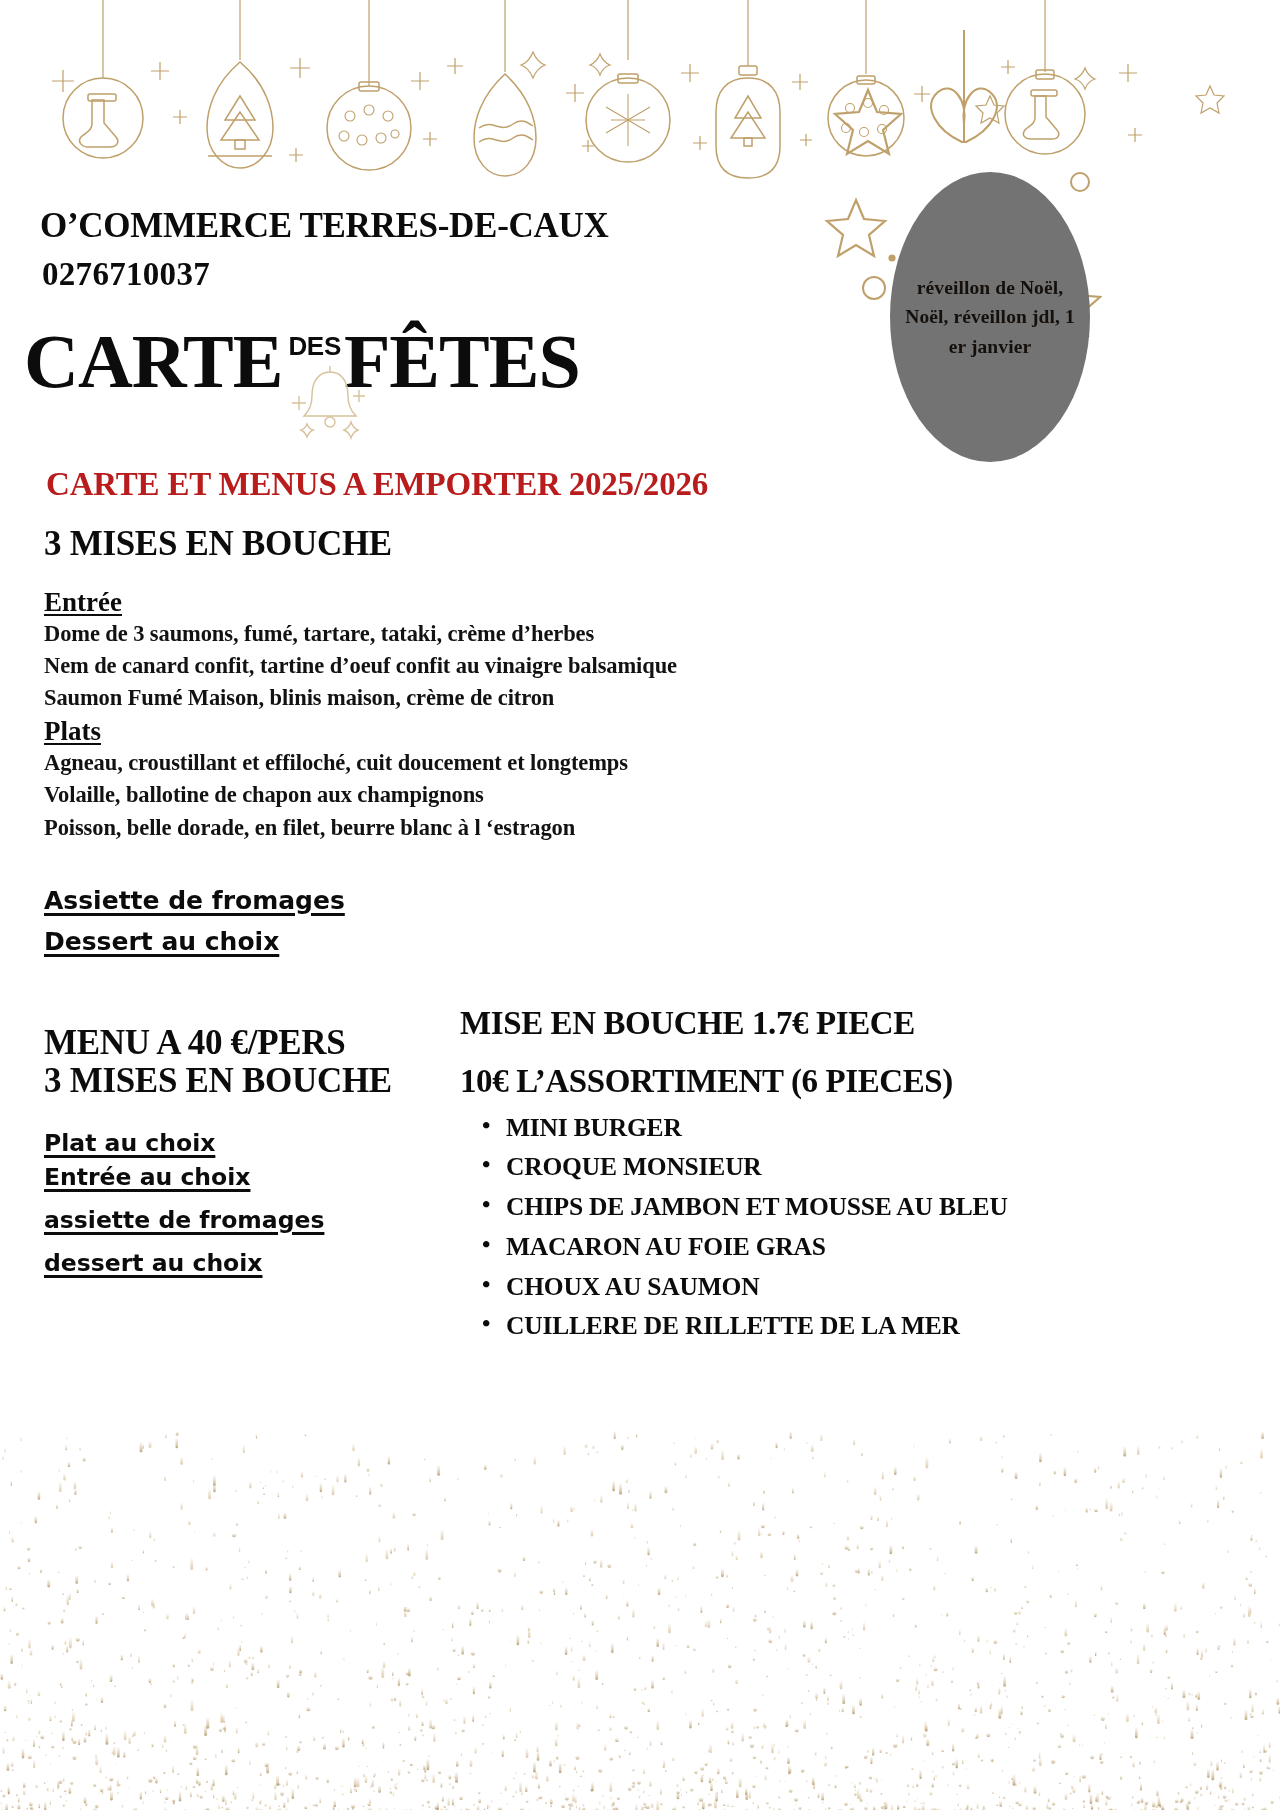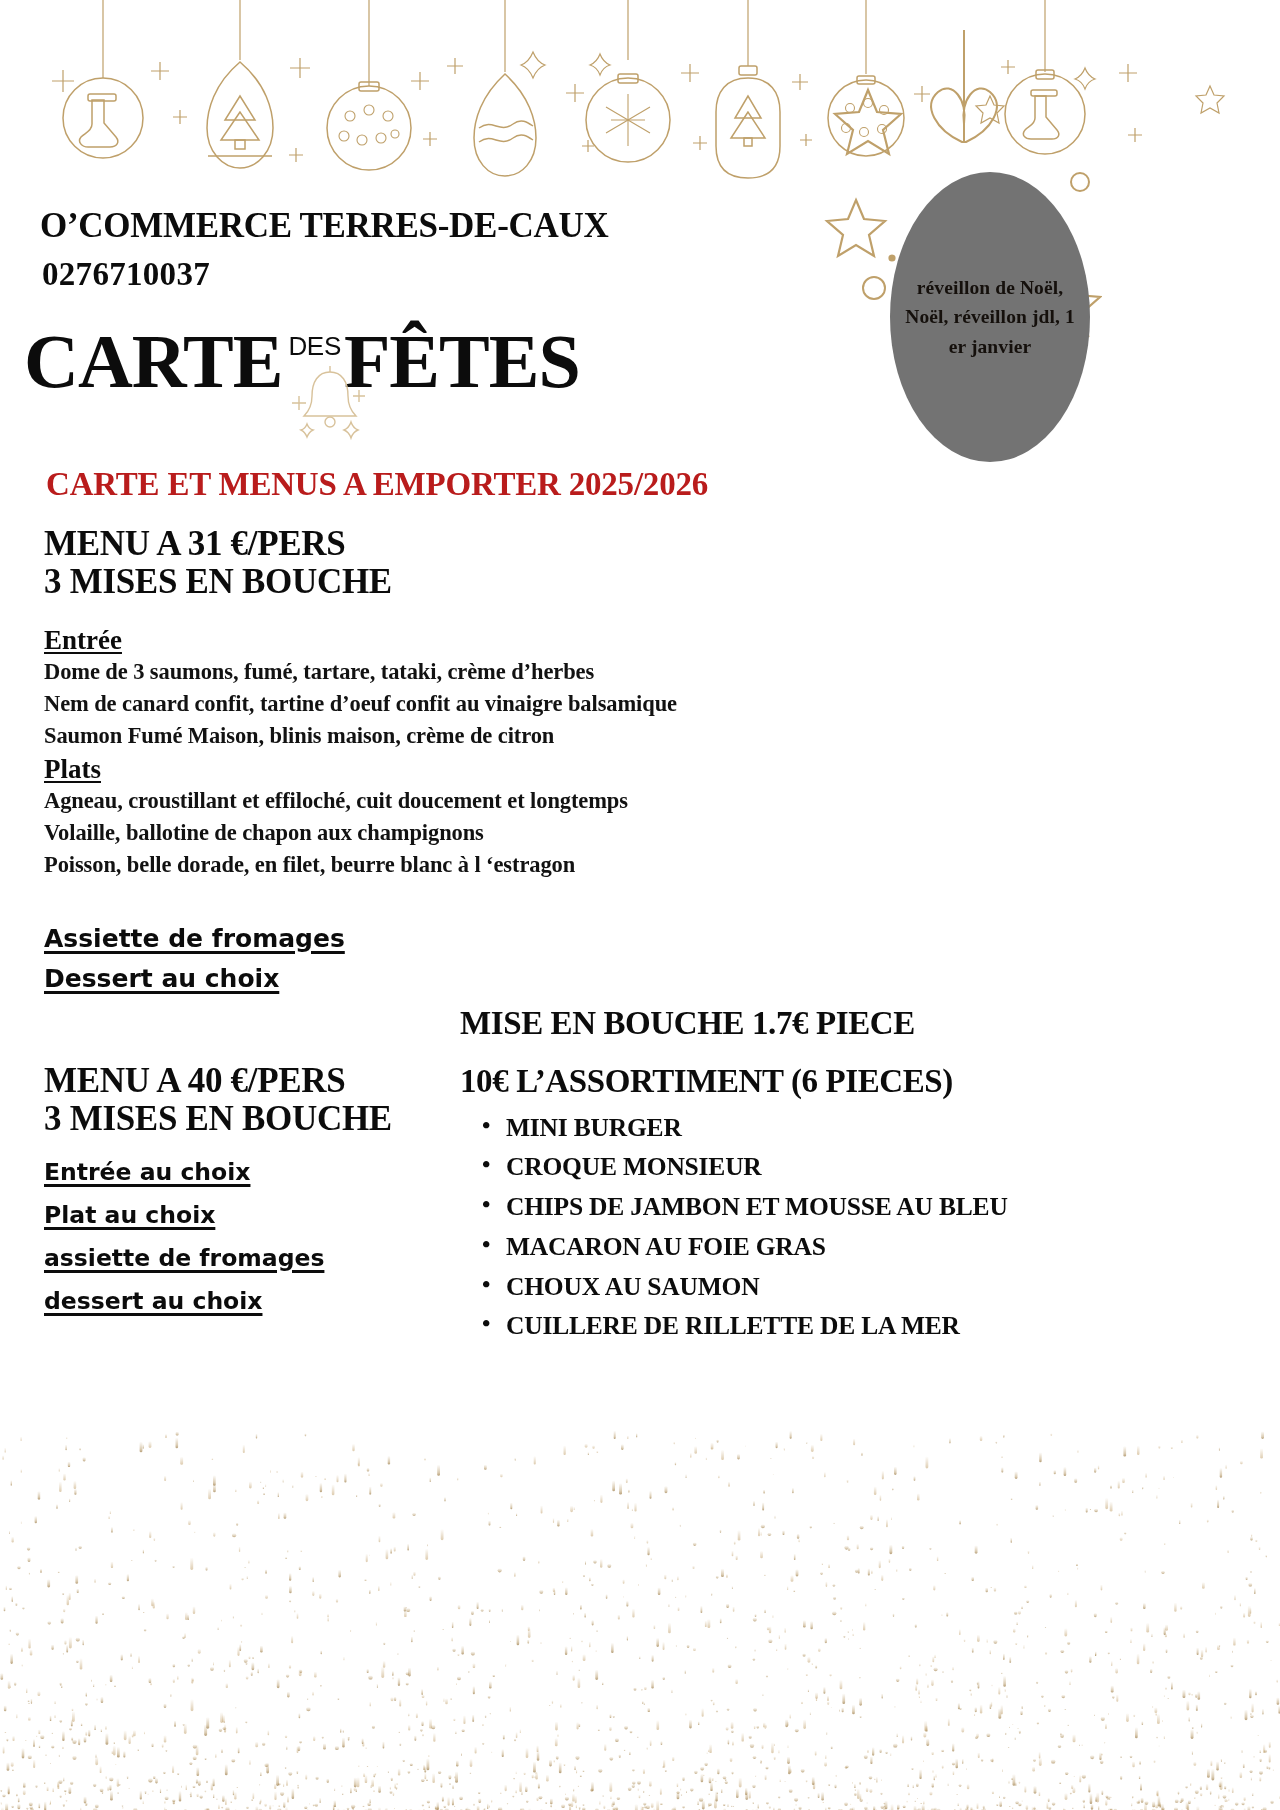--- a/index.html
+++ b/index.html
@@ -60,21 +60,21 @@
   .carte-title {
     position:absolute; left:24px; top:325px;
     display:flex; align-items:flex-start;
     font-family:"Liberation Serif", serif;
     font-weight:bold; color:#0c0c0c;
     white-space:nowrap;
   }
   .carte-title .big { font-size:76px; line-height:.96; letter-spacing:-1px; }
   .carte-title .des {
     font-family:"Liberation Sans", sans-serif;
-    font-weight:normal; font-size:26px;
+    font-weight:bold; font-size:26px;
     line-height:1; margin:8px 3px 0 6px;
     letter-spacing:-.3px;
   }
   .bell-deco {
     position:absolute; left:285px; top:352px; width:90px; height:90px;
     pointer-events:none;
   }
 
   .subtitle {
     position:absolute; left:46px; top:466px;
@@ -299,21 +299,20 @@
     <path d="M14 44 l0 14 M7 51 l14 0"></path>
     <path d="M74 38 l0 12 M68 44 l12 0"></path>
     <path d="M66 70 q2 6 7 8 q-5 2 -7 8 q-2 -6 -7 -8 q5 -2 7 -8 z"></path>
     <path d="M22 72 q2 5 6 6 q-4 2 -6 7 q-2 -5 -6 -7 q4 -1 6 -6 z"></path>
   </svg>
 
   <div class="subtitle">CARTE ET MENUS A EMPORTER 2025/2026</div>
 
   <div class="col-left">
 
-    <div class="menu-head">MENU A 31 €/PERS</div>
     <div class="menu-head">3 MISES EN BOUCHE</div>
 
     <div class="sec-label" style="margin-top:24px;">Entrée</div>
     <div class="dish-list">
       <div class="dish">Dome de 3 saumons, fumé, tartare, tataki, crème d’herbes</div>
       <div class="dish">Nem de canard confit, tartine d’oeuf confit au vinaigre balsamique</div>
       <div class="dish">Saumon Fumé Maison, blinis maison, crème de citron</div>
     </div>
 
     <div class="sec-label" style="margin-top:2px;">Plats</div>
@@ -325,22 +324,22 @@
 
     <div style="height:40px;"></div>
     <div class="slab-line">Assiette de fromages</div>
     <div class="slab-line" style="margin-top:7px;">Dessert au choix</div>
 
     <div style="height:66px;"></div>
     <div class="menu-head">MENU A 40 €/PERS</div>
     <div class="menu-head">3 MISES EN BOUCHE</div>
 
     <div style="height:17px;"></div>
+    <div class="choice-line" style="margin-top:9px;">Plat au choix</div>
     <div class="choice-line">Entrée au choix</div>
-    <div class="choice-line" style="margin-top:9px;">Plat au choix</div>
     <div class="choice-line" style="margin-top:9px;">assiette de fromages</div>
     <div class="choice-line" style="margin-top:9px;">dessert au choix</div>
   </div>
 
   <div class="col-right">
     <div class="mb-head">MISE EN BOUCHE 1.7€ PIECE</div>
     <div class="mb-head">10€ L’ASSORTIMENT (6 PIECES)</div>
     <ul class="mb-list">
       <li>MINI BURGER</li>
       <li>CROQUE MONSIEUR</li>

